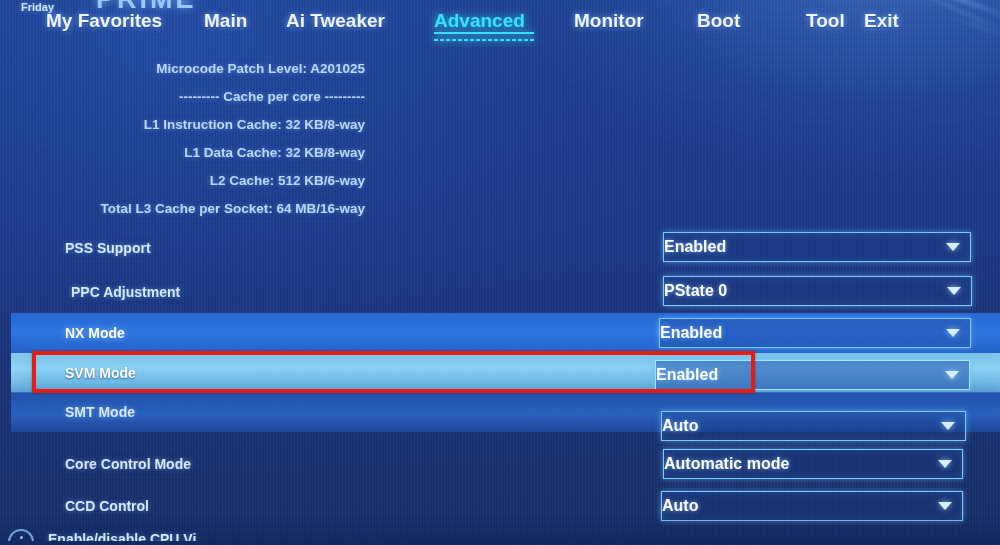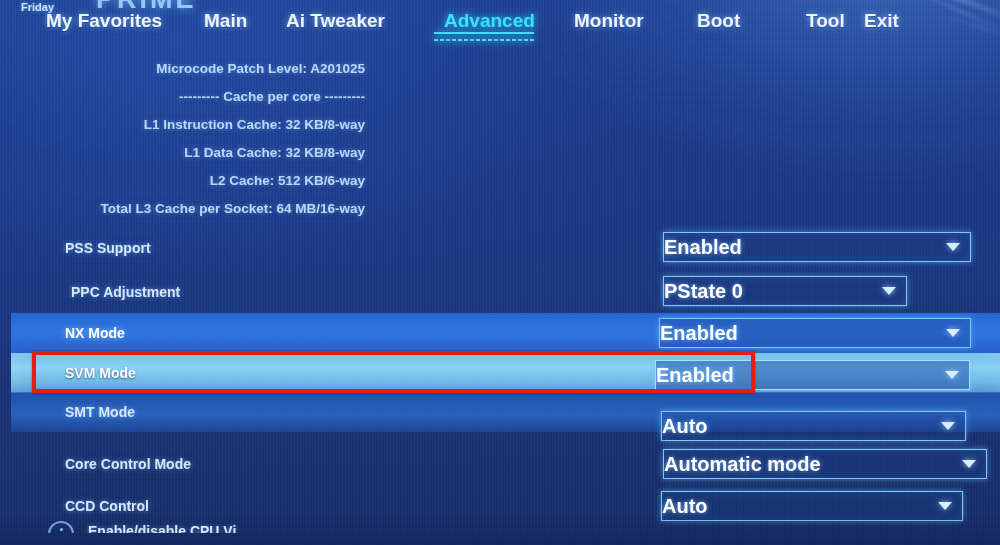--- a/index.html
+++ b/index.html
@@ -67,21 +67,20 @@
   .nav-item {
     position:absolute; top:0;
     font-size:19px; font-weight:bold;
     color:#eef5ff; white-space:nowrap;
     text-shadow:0 0 6px rgba(130,185,255,.85), 0 1px 1px rgba(0,0,0,.35);
     cursor:pointer;
   }
   .nav-item.active {
     color:#37e4ff;
     text-shadow:0 0 9px rgba(40,220,255,.95);
-    margin-left:10px;
   }
   .nav-underline {
     position:absolute; height:2px; background:#35e2ff;
     box-shadow:0 0 7px rgba(45,225,255,.95);
   }
   .nav-underline.dotted {
     background:repeating-linear-gradient(90deg,#35e2ff 0 4px, rgba(53,226,255,.15) 4px 6px);
   }
 
   
@@ -136,21 +135,21 @@
   .dropdown {
     position:absolute;
     height:30px;
     border:1.6px solid #7ec8ff;
     box-shadow:0 0 6px rgba(110,200,255,.55), inset 0 0 10px rgba(60,140,230,.25);
     background:rgba(26,58,132,0.30);
     display:flex; align-items:center;
     cursor:pointer;
   }
   .dropdown .dd-value {
-    font-size:20px; font-weight:bold; color:#ffffff;
+    font-size:16px; font-weight:bold; color:#ffffff;
     padding-left:0; white-space:nowrap;
     text-shadow:0 0 5px rgba(140,200,255,.8);
   }
   .dropdown .dd-arrow {
     position:absolute; right:10px; top:50%; transform:translateY(-50%);
     width:0; height:0;
     border-left:7px solid transparent;
     border-right:7px solid transparent;
     border-top:8px solid #d8eeff;
     filter:drop-shadow(0 0 3px rgba(150,210,255,.9));
@@ -160,23 +159,22 @@
   
   #annotation-box {
     position:absolute;
     border:4px solid #e81c10;
     box-shadow:0 0 2px rgba(0,0,0,.4);
     pointer-events:none;
   }
 
   
   #help-bar {
-    position:absolute; left:0; bottom:12px; width:912px; height:22px;
+    position:absolute; left:0; bottom:4px; width:912px; height:22px;
     overflow:hidden;
-    margin-left:40px;
   }
   #help-icon {
     position:absolute; left:8px; bottom:-14px;
     width:26px; height:26px; border-radius:50%;
     border:2px solid #7fb8ef; opacity:.85;
   }
   #help-icon:after {
     content:""; position:absolute; left:50%; top:5px;
     width:3px; height:3px; margin-left:-1.5px; border-radius:50%;
     background:#bcdcff;
@@ -236,21 +234,21 @@
         <div class="row-label">PSS Support</div>
       </div>
       <div class="dropdown" style="left: 663px; top: 232px; width: 308px;">
         <span class="dd-value">Enabled</span>
         <span class="dd-arrow"></span>
       </div>
       <div class="row" style="top: 272px; margin-left: 6px;">
         <div class="row-bg"></div>
         <div class="row-label">PPC Adjustment</div>
       </div>
-      <div class="dropdown" style="left: 663px; top: 276px; width: 244px;">
+      <div class="dropdown" style="left: 663px; top: 276px; width: 309px;">
         <span class="dd-value">PState 0</span>
         <span class="dd-arrow"></span>
       </div>
       <div class="row sel-mid" style="top: 313px;">
         <div class="row-bg"></div>
         <div class="row-label">NX Mode</div>
       </div>
       <div class="dropdown" style="left: 659px; top: 318px; width: 312px;">
         <span class="dd-value">Enabled</span>
         <span class="dd-arrow"></span>
@@ -268,21 +266,21 @@
         <div class="row-label">SMT Mode</div>
       </div>
       <div class="dropdown" style="left: 661px; top: 411px; width: 305px;">
         <span class="dd-value">Auto</span>
         <span class="dd-arrow"></span>
       </div>
       <div class="row" style="top: 444px;">
         <div class="row-bg"></div>
         <div class="row-label">Core Control Mode</div>
       </div>
-      <div class="dropdown" style="left: 663px; top: 449px; width: 324px;">
+      <div class="dropdown" style="left: 663px; top: 449px; width: 300px;">
         <span class="dd-value">Automatic mode</span>
         <span class="dd-arrow"></span>
       </div>
       <div class="row" style="top: 486px;">
         <div class="row-bg"></div>
         <div class="row-label">CCD Control</div>
       </div>
       <div class="dropdown" style="left: 661px; top: 491px; width: 302px;">
         <span class="dd-value">Auto</span>
         <span class="dd-arrow"></span>

